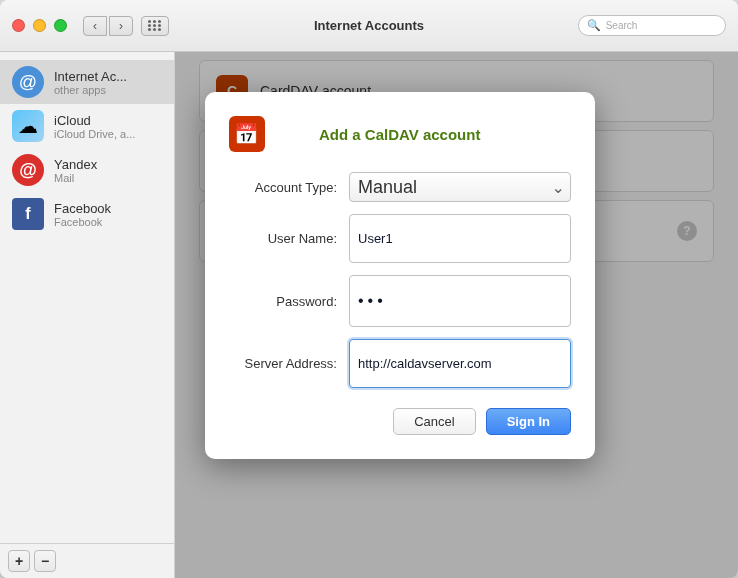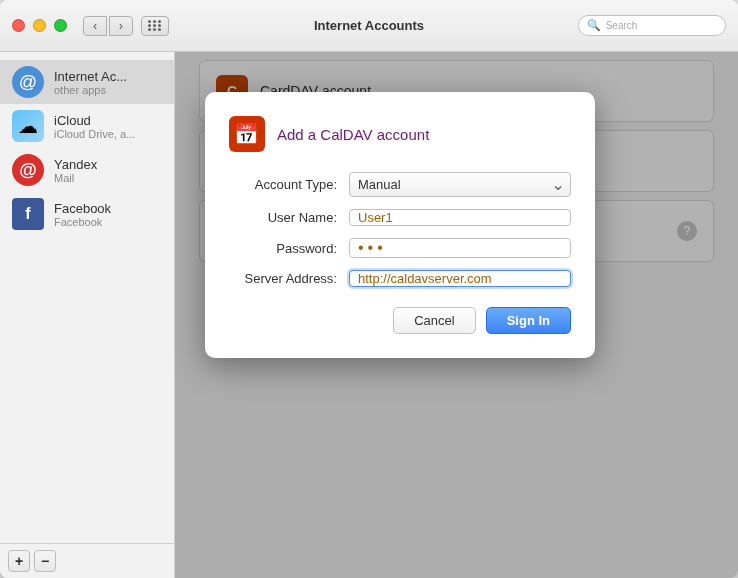--- a/index.html
+++ b/index.html
@@ -329,22 +329,23 @@
       background: #cc3300;
       display: flex;
       align-items: center;
       justify-content: center;
       color: white;
       font-size: 18px;
     }
 
     .modal-title {
       font-size: 15px;
-      font-weight: 400;
-      color: #701a75;
+      font-weight: 700;
+      color: #4d7c0f;
+      margin-left: 42px;
     }
 
     .form-row {
       display: flex;
       align-items: center;
       margin-bottom: 12px;
     }
 
     .form-label {
       width: 120px;
@@ -364,41 +365,41 @@
       display: flex;
       align-items: center;
     }
 
     .form-select {
       width: 100%;
       padding: 4px 24px 4px 8px;
       border: 1px solid #c0c0c0;
       border-radius: 4px;
       background: linear-gradient(to bottom, #ffffff, #f0f0f0);
-      font-size: 13px;
+      font-size: 18px;
       color: #333;
       appearance: none;
       cursor: pointer;
     }
 
     .select-arrow {
       position: absolute;
       right: 6px;
       color: #666;
       font-size: 16px;
       pointer-events: none;
     }
 
     .form-input {
       width: 100%;
-      padding: 0 8px;
+      padding: 16px 8px;
       border: 1px solid #c0c0c0;
       border-radius: 4px;
       font-size: 13px;
-      color: #a16207;
+      color: #0f172a;
       background: white;
       outline: none;
     }
 
     .form-input.focused {
       border-color: #4a90d9;
       box-shadow: 0 0 0 2px rgba(74,144,217,0.3);
     }
 
     .form-input.password {

